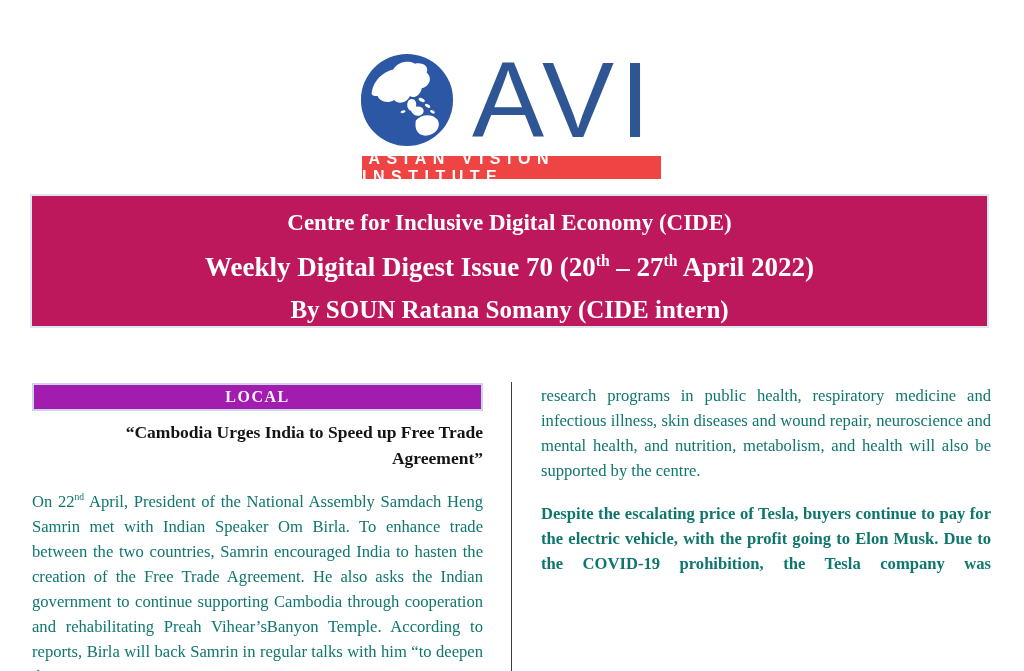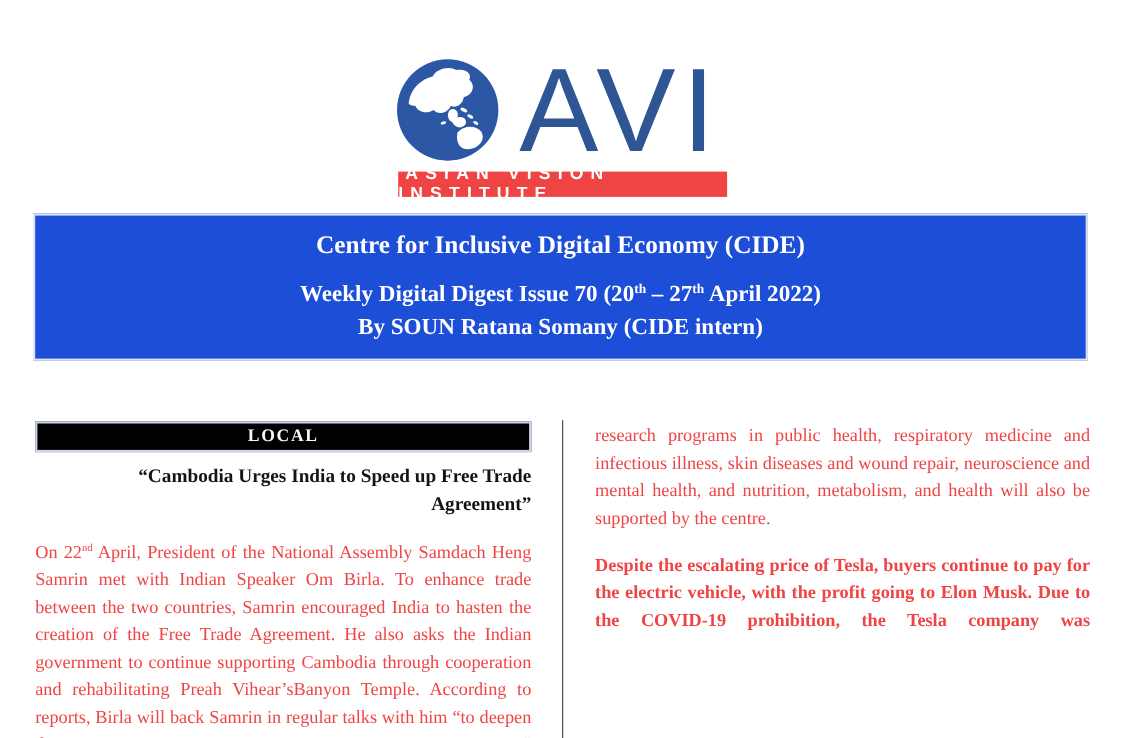--- a/index.html
+++ b/index.html
@@ -16,38 +16,38 @@
   }
   .logo-strip{
     position:absolute;left:362px;top:156px;width:299px;height:23px;background:#ef4444;
     color:#ffffff;font-family:"Liberation Sans","DejaVu Sans",sans-serif;
     font-size:16px;font-weight:bold;letter-spacing:6.5px;
     display:flex;align-items:center;justify-content:center;text-indent:6.5px;
   }
   
   .masthead{
     position:absolute;left:30px;top:194px;width:955px;height:130px;
-    background:#1d4ed8;border:2px solid #dde5f2;color:#ffffff;text-align:center;
+    background:#be185d;border:2px solid #dde5f2;color:#ffffff;text-align:center;
   }
   .m-title{margin-top:13px;font-size:23px;font-weight:bold;line-height:28px;}
-  .m-issue{margin-top:17px;font-size:21px;font-weight:bold;line-height:27px;}
-  .m-byline{margin-top:3px;font-size:21px;font-weight:bold;line-height:27px;text-align:center;}
+  .m-issue{margin-top:17px;font-size:27px;font-weight:bold;line-height:27px;}
+  .m-byline{margin-top:15px;font-size:25px;font-weight:bold;line-height:27px;text-align:center;}
   sup{font-size:0.58em;line-height:0;vertical-align:super;}
   
   .col{position:absolute;}
   .col-left{left:32px;top:383px;width:451px;}
   .col-right{left:541px;top:380px;width:450px;}
   .divider{position:absolute;left:511px;top:382px;width:1px;height:289px;background:#3c3c3c;}
   .section-bar{
-    height:24px;background:#000000;border:2px solid #ccd6ea;
+    height:24px;background:#a21caf;border:2px solid #ccd6ea;
     display:flex;align-items:center;justify-content:center;
   }
   .section-bar span{color:#f5f7fb;font-size:16px;font-weight:bold;letter-spacing:1.5px;}
   .headline{margin:8px 0 0 0;font-size:17.5px;font-weight:bold;line-height:26px;color:#141414;text-align:right;}
-  .body-text{margin:18px 0 0 0;font-size:16.6px;line-height:25px;text-align:justify;color:#ef4444;}
+  .body-text{margin:18px 0 0 0;font-size:16.6px;line-height:25px;text-align:justify;color:#0f766e;}
   .continues{text-align-last:justify;}
   .col-right .body-first{margin-top:3px;}
   .source-line{margin:24px 0 0 0;font-size:16.8px;line-height:25px;}
   .source-line strong{color:#111111;}
   .source-link{color:#4472c4;font-weight:bold;text-decoration:underline;margin-left:2px;cursor:pointer;}
   .col-right .headline{margin-top:22px;}
   .col-right .body-last{font-weight:bold;}
 </style>
 </head>
 <body>

